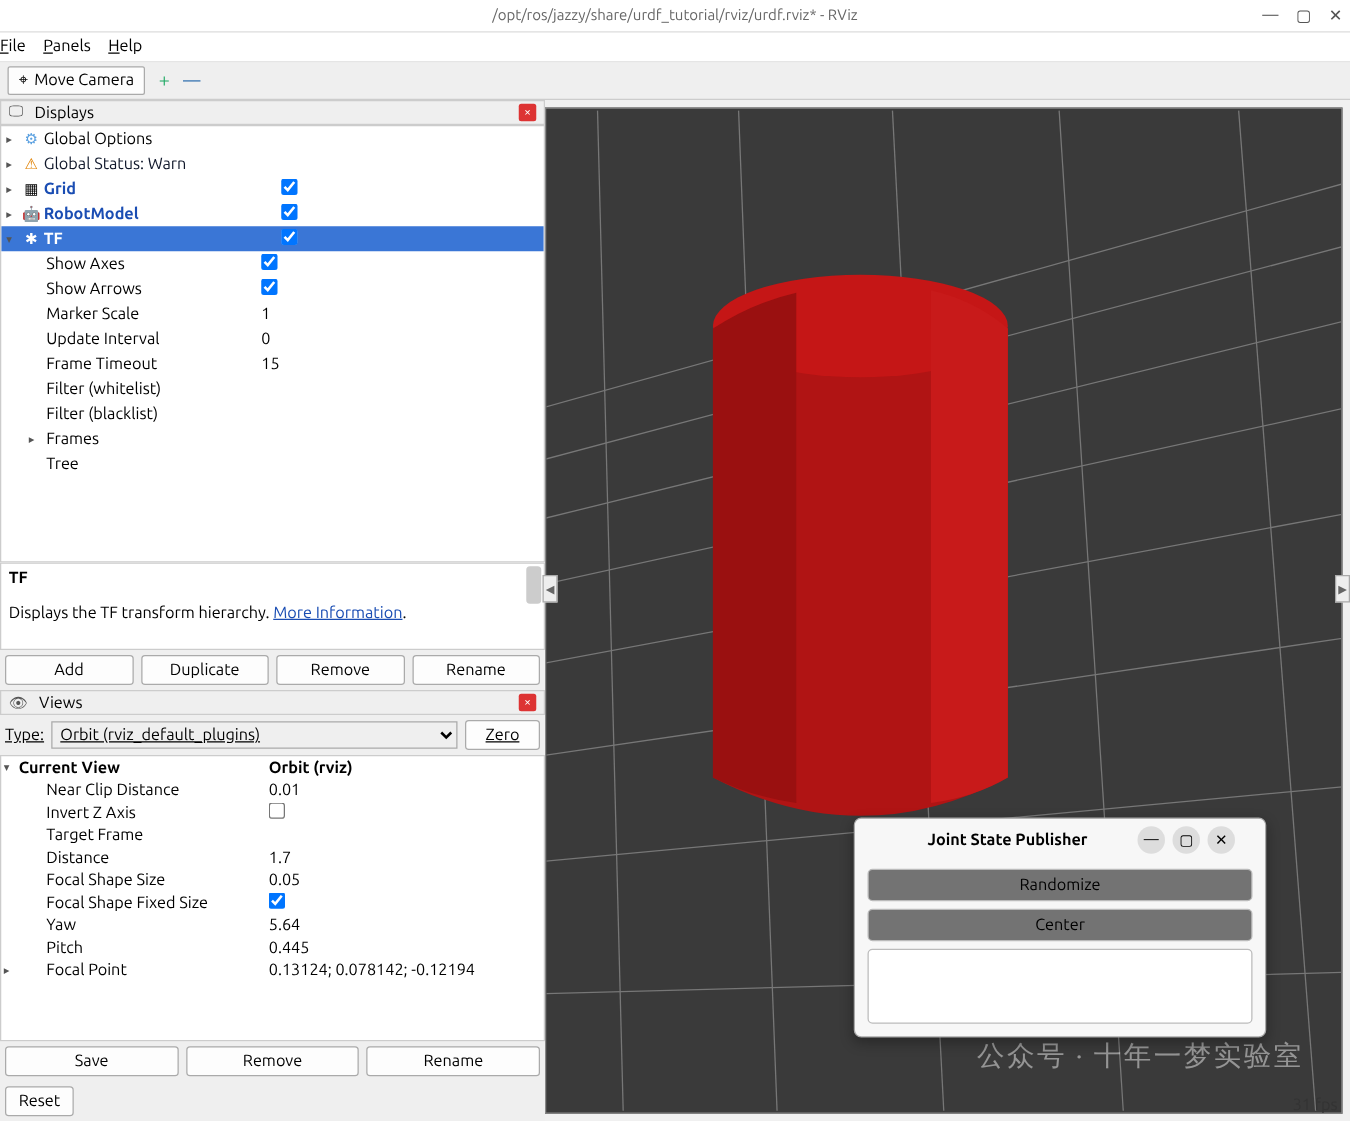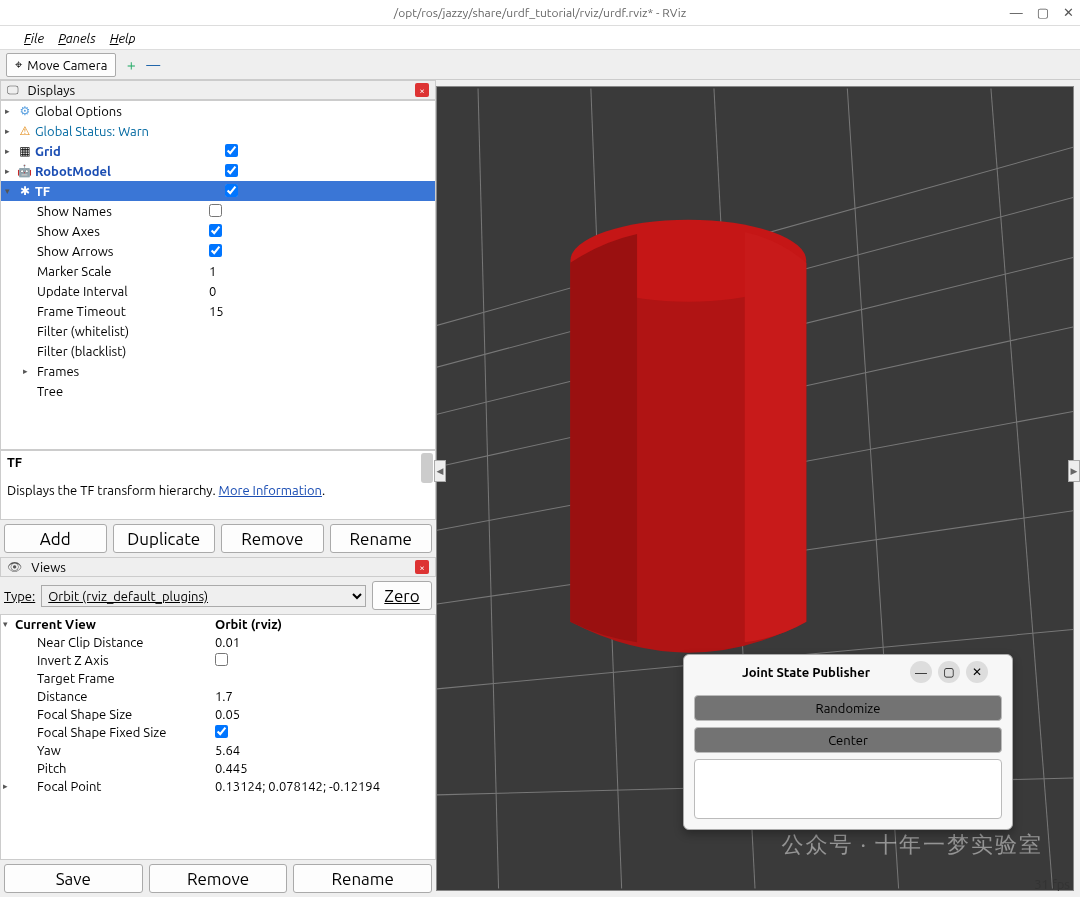--- a/index.html
+++ b/index.html
@@ -1,21 +1,21 @@
 <!DOCTYPE html>
 <html><head>
 <meta charset="utf-8">
 <style>
 * { box-sizing: border-box; margin: 0; padding: 0; font-family: "Ubuntu", "Segoe UI", sans-serif; font-size: 13px; }
 body { background: #f0f0f0; width: 1080px; height: 897px; overflow: hidden; display: flex; flex-direction: column; }
 .titlebar { height: 26px; background: #fff; display: flex; align-items: center; justify-content: center; position: relative; border-bottom: 1px solid #ddd; }
 .titlebar .title { color: #666; font-size: 12px; }
 .titlebar .wc { position: absolute; right: 6px; display: flex; gap: 14px; color: #555; }
 .titlebar .wc span { cursor: pointer; }
-.menubar { height: 24px; background: #fff; display: flex; align-items: center; padding: 0 24px; gap: 14px; border-bottom: 1px solid #ddd; font-style: italic; }
+.menubar { height: 24px; background: #fff; display: flex; align-items: center; padding: 0 0; gap: 14px; border-bottom: 1px solid #ddd; }
 .menubar span { font-size: 13px; }
 .menubar span u { text-decoration: underline; }
 .toolbar { height: 30px; background: #efefef; display: flex; align-items: center; padding: 2px 6px; gap: 8px; border-bottom: 1px solid #ccc; }
 .toolbtn { border: 1px solid #aaa; background: #fdfdfd; padding: 3px 8px; border-radius: 2px; display: flex; align-items: center; gap: 5px; font-size: 12px; cursor: pointer; }
 .tb-icon { color: #2a6; font-size: 14px; line-height: 1; }
 .tb-icon.plus { color: #2a6; }
 .tb-icon.minus { color: #26a; }
 .content { flex: 1; display: flex; position: relative; }
 .left { width: 436px; display: flex; flex-direction: column; background: #efefef; }
 .panel-title { background: #efefef; border: 1px solid #ccc; padding: 2px 6px; display: flex; align-items: center; gap: 5px; }
@@ -23,27 +23,27 @@
 .tree { background: #fff; border: 1px solid #ccc; height: 350px; overflow: auto; }
 .trow { display: flex; align-items: center; height: 20px; padding-left: 4px; }
 .trow .exp { width: 12px; font-size: 9px; color: #555; }
 .trow .ico { width: 16px; display: inline-flex; justify-content: center; font-size: 12px; }
 .trow .lbl { flex: 0 0 190px; padding-left: 2px; }
 .trow .val { flex: 1; padding-left: 2px; }
 .trow input[type=checkbox] { margin: 0; }
 .trow.sel { background: #3a76d6; color: #fff; }
 .trow.sel .lbl { font-weight: bold; }
 .trow .lbl.bold { font-weight: bold; color: #1a4db3; }
-.trow .lbl.warn { color: #0369a1; }
+.trow .lbl.warn { color: #0f172a; }
 .trow.sel .lbl.bold { color: #fff; }
 .desc { background: #fff; border: 1px solid #ccc; padding: 4px 6px; height: 70px; overflow: auto; font-size: 13px; }
 .desc b { font-weight: bold; }
 .desc a { color: #1a4db3; }
 .btnrow { display: flex; gap: 6px; padding: 4px 4px; }
-.btn { flex: 1; border: 1px solid #aaa; background: #fdfdfd; border-radius: 3px; padding: 4px 0; text-align: center; font-size: 17px; cursor: pointer; }
+.btn { flex: 1; border: 1px solid #aaa; background: #fdfdfd; border-radius: 3px; padding: 4px 0; text-align: center; font-size: 13px; cursor: pointer; }
 .views-type { display: flex; align-items: center; gap: 6px; padding: 4px; text-decoration: underline; }
 .views-type select { flex: 1; padding: 2px; font-size: 13px; border: 1px solid #aaa; }
 .proptree { background: #fff; border: 1px solid #ccc; flex: 1; overflow: auto; }
 .prow { display: flex; align-items: center; height: 18px; }
 .prow .exp { width: 14px; font-size: 9px; color: #555; padding-left: 2px; }
 .prow .ind { display: inline-block; }
 .prow .plbl { width: 200px; }
 .prow .pval { flex: 1; }
 .viewport { flex: 1; background: #3a3a3a; position: relative; margin: 6px 6px 6px 0; border: 1px solid #888; overflow: hidden; }
 .viewport svg { width: 100%; height: 100%; }
@@ -123,25 +123,20 @@
     <span class="val"><input type="checkbox" checked="" style=""></span>
         </div>
         <div class="trow sel">
           <span class="exp">▾</span>
     <span class="ico" style="">✱</span>
     <span class="lbl bold">TF</span>
     <span class="val"><input type="checkbox" checked="" style=""></span>
         </div>
         <div class="trow">
           <span class="exp" style="margin-left:18px"></span>
-    <span class="lbl" style="flex:0 0 172px">Show Names</span>
-    <span class="val"><input type="checkbox" style=""></span>
-        </div>
-        <div class="trow">
-          <span class="exp" style="margin-left:18px"></span>
     <span class="lbl" style="flex:0 0 172px">Show Axes</span>
     <span class="val"><input type="checkbox" checked="" style=""></span>
         </div>
         <div class="trow">
           <span class="exp" style="margin-left:18px"></span>
     <span class="lbl" style="flex:0 0 172px">Show Arrows</span>
     <span class="val"><input type="checkbox" checked="" style=""></span>
         </div>
         <div class="trow">
           <span class="exp" style="margin-left:18px"></span>
@@ -262,20 +257,23 @@
           <span class="exp">▸</span>
     <span class="ind" style="width:22px"></span>
     <span class="plbl" style="width:178px">Focal Point</span>
     <span class="pval">0.13124; 0.078142; -0.12194</span>
         </div>
       </div>
     <div class="btnrow">
       <div class="btn">Save</div>
       <div class="btn">Remove</div>
       <div class="btn">Rename</div>
+    </div>
+    <div style="padding:4px">
+      <div class="btn" style="flex:0 0 55px;width:55px">Reset</div>
     </div>
   </div>
 
   <div class="collapse-handle">◀</div>
   <div class="collapse-handle right">▶</div>
 
   <div class="viewport">
     <svg viewBox="0 0 620 780">
 
       <g stroke="#777" stroke-width="1">

